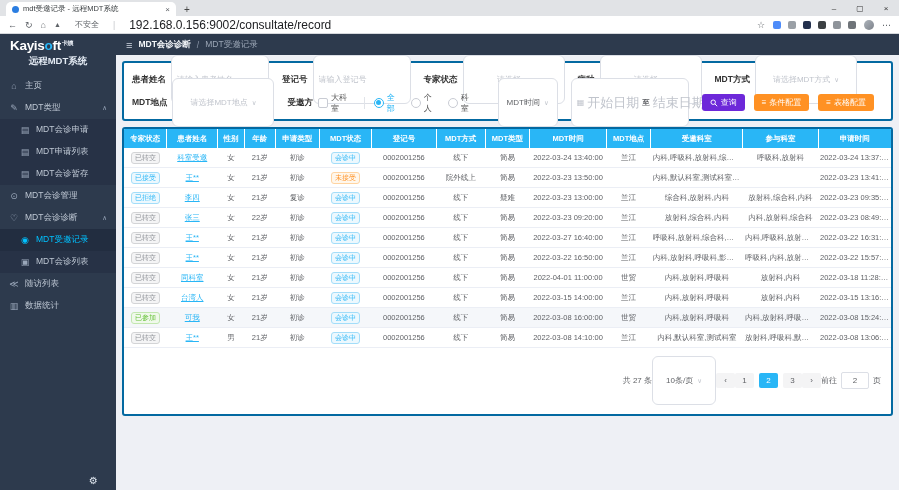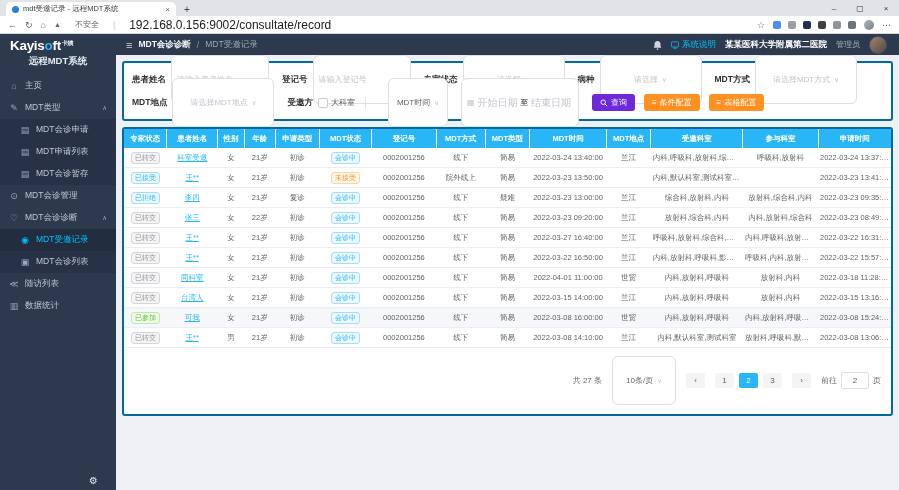--- a/index.html
+++ b/index.html
@@ -65,21 +65,21 @@
     padding:16px 5px;font-size:8px;color:#303133;}
   input.tbox{width:86px;outline:none;}
   input.tbox::placeholder{color:#c0c4cc;}
   .select{justify-content:center;width:90px;cursor:pointer;}
   .select .ph{color:#c0c4cc;white-space:nowrap;overflow:hidden;}
   .select .val{color:#606266;white-space:nowrap;}
   .select .arr{color:#c0c4cc;font-size:6.5px;margin-left:4px;}
   .select.small{width:48px;}
   .daterange{width:106px;gap:3px;cursor:pointer;}
   .daterange .cal{color:#c0c4cc;font-size:8px;line-height:1;}
-  .daterange .ph{color:#c0c4cc;font-size:10px;white-space:nowrap;}
+  .daterange .ph{color:#c0c4cc;font-size:13px;white-space:nowrap;}
   .daterange .to{color:#606266;font-size:7.5px;font-weight:bold;}
   .checkbox{width:8px;height:8px;border:1px solid #c9ccd4;border-radius:2px;background:#fff;margin-right:3px;flex-shrink:0;}
   .opt{display:flex;align-items:center;font-size:8px;color:#555;margin-right:9px;cursor:pointer;}
   .radio{width:8px;height:8px;border:1px solid #c9ccd4;border-radius:50%;background:#fff;margin-right:3px;
     position:relative;flex-shrink:0;}
   .radio.rsel{border-color:#29b6f6;}
   .radio.rsel::after{content:"";position:absolute;inset:1.5px;border-radius:50%;background:#29b6f6;}
   .opt.sel span:last-child{color:#29b6f6;}
   .vdiv{width:1px;height:12px;background:#e1e4e9;margin:0 9px 0 1px;}
   .btn{height:17px;border:none;border-radius:3px;color:#fff;font-size:8px;display:flex;align-items:center;
@@ -96,21 +96,21 @@
   tbody td{height:19px;text-align:center;font-size:7.5px;color:#606266;border-bottom:1px solid #ebeef5;
     white-space:nowrap;overflow:hidden;text-overflow:ellipsis;padding:0 2px;}
   tbody tr.hl{background:#f5f7fa;}
   .link{color:#29b6f6;text-decoration:underline;cursor:pointer;}
   .tag{display:inline-block;border:1px solid;border-radius:3px;padding:1px 3px;font-size:7px;line-height:8px;}
   .tag.gray{color:#909399;border-color:#d3d4d6;background:#f4f4f5;}
   .tag.cyan{color:#29b6f6;border-color:#a3ddf9;background:#ecf8fe;}
   .tag.orange{color:#ff9123;border-color:#ffd4a1;background:#fff7ec;}
   .tag.green{color:#67c23a;border-color:#c2e7b0;background:#f0f9eb;}
   
-  .pagination{display:flex;align-items:center;justify-content:flex-end;gap:10px;padding:8px 10px 9px;
+  .pagination{display:flex;align-items:center;justify-content:flex-end;gap:0;padding:8px 10px 9px;
     font-size:8px;color:#606266;}
   .psize{width:52px;height:15px;}
   .pbtn{min-width:15px;height:15px;background:#f4f4f5;border-radius:2px;display:flex;align-items:center;
     justify-content:center;color:#606266;cursor:pointer;font-size:8px;padding:0 2px;}
   .pbtn.cur{background:#29b6f6;color:#fff;}
   .goto{display:flex;align-items:center;gap:4px;}
   .goto input{width:22px;height:13px;border:1px solid #dcdfe6;border-radius:2px;text-align:center;
     font-size:8px;color:#606266;outline:none;}
 </style>
 </head>
@@ -217,36 +217,20 @@
       <span class="gear">⚙</span>
     </aside>
 
     <div class="main">
 
       <header class="topbar">
         <span class="burger">≡</span>
         <span class="crumb-a">MDT会诊诊断</span>
         <span class="crumb-sep">/</span>
         <span class="crumb-b">MDT受邀记录</span>
-        <span class="top-right">
-          <svg width="9" height="10" viewBox="0 0 12 13">
-              <path d="M6 1c2.5 0 4 1.8 4 4v3l1.2 2H.8L2 8V5c0-2.2 1.5-4 4-4z" fill="#cfd6e0"></path>
-              <circle cx="6" cy="12" r="1.1" fill="#cfd6e0"></circle>
-            </svg>
-          <span class="help">
-            <svg width="8" height="8" viewBox="0 0 10 10">
-                <rect x="0.5" y="1" width="9" height="6.5" rx="1" fill="none" stroke="#00c1ff"></rect>
-                <rect x="3" y="8.4" width="4" height="1.1" fill="#00c1ff"></rect>
-              </svg>
-            <span>系统说明</span>
-          </span>
-          <span class="hospital">某某医科大学附属第二医院</span>
-          <span class="role">管理员</span>
-          <span class="avatar"></span>
-        </span>
       </header>
 
       <div class="content">
 
         <div class="card filter-card">
           <div class="frow">
             <span class="fg">
               <span class="flabel">患者姓名</span>
               <input class="tbox" placeholder="请输入患者姓名" style="">
             </span>
@@ -284,20 +268,34 @@
                   <span class="arr">∨</span>
                 </span>
             </span>
             <span class="fg">
               <span class="flabel">受邀方</span>
               <label class="opt">
                   <span class="checkbox"></span>
                   <span>大科室</span>
                 </label>
               <span class="vdiv"></span>
+              <span style="display:flex;align-items:center">
+                  <label class="opt sel">
+                    <span class="radio rsel"></span>
+                    <span>全部</span>
+                  </label>
+                  <label class="opt">
+                    <span class="radio"></span>
+                    <span>个人</span>
+                  </label>
+                  <label class="opt">
+                    <span class="radio"></span>
+                    <span>科室</span>
+                  </label>
+                </span>
             </span>
             <span class="fg">
               <span class="tbox select small">
                   <span class="val">MDT时间</span>
                   <span class="arr">∨</span>
                 </span>
             </span>
             <span class="fg">
               <span class="tbox daterange">
                 <span class="cal">▦</span>

